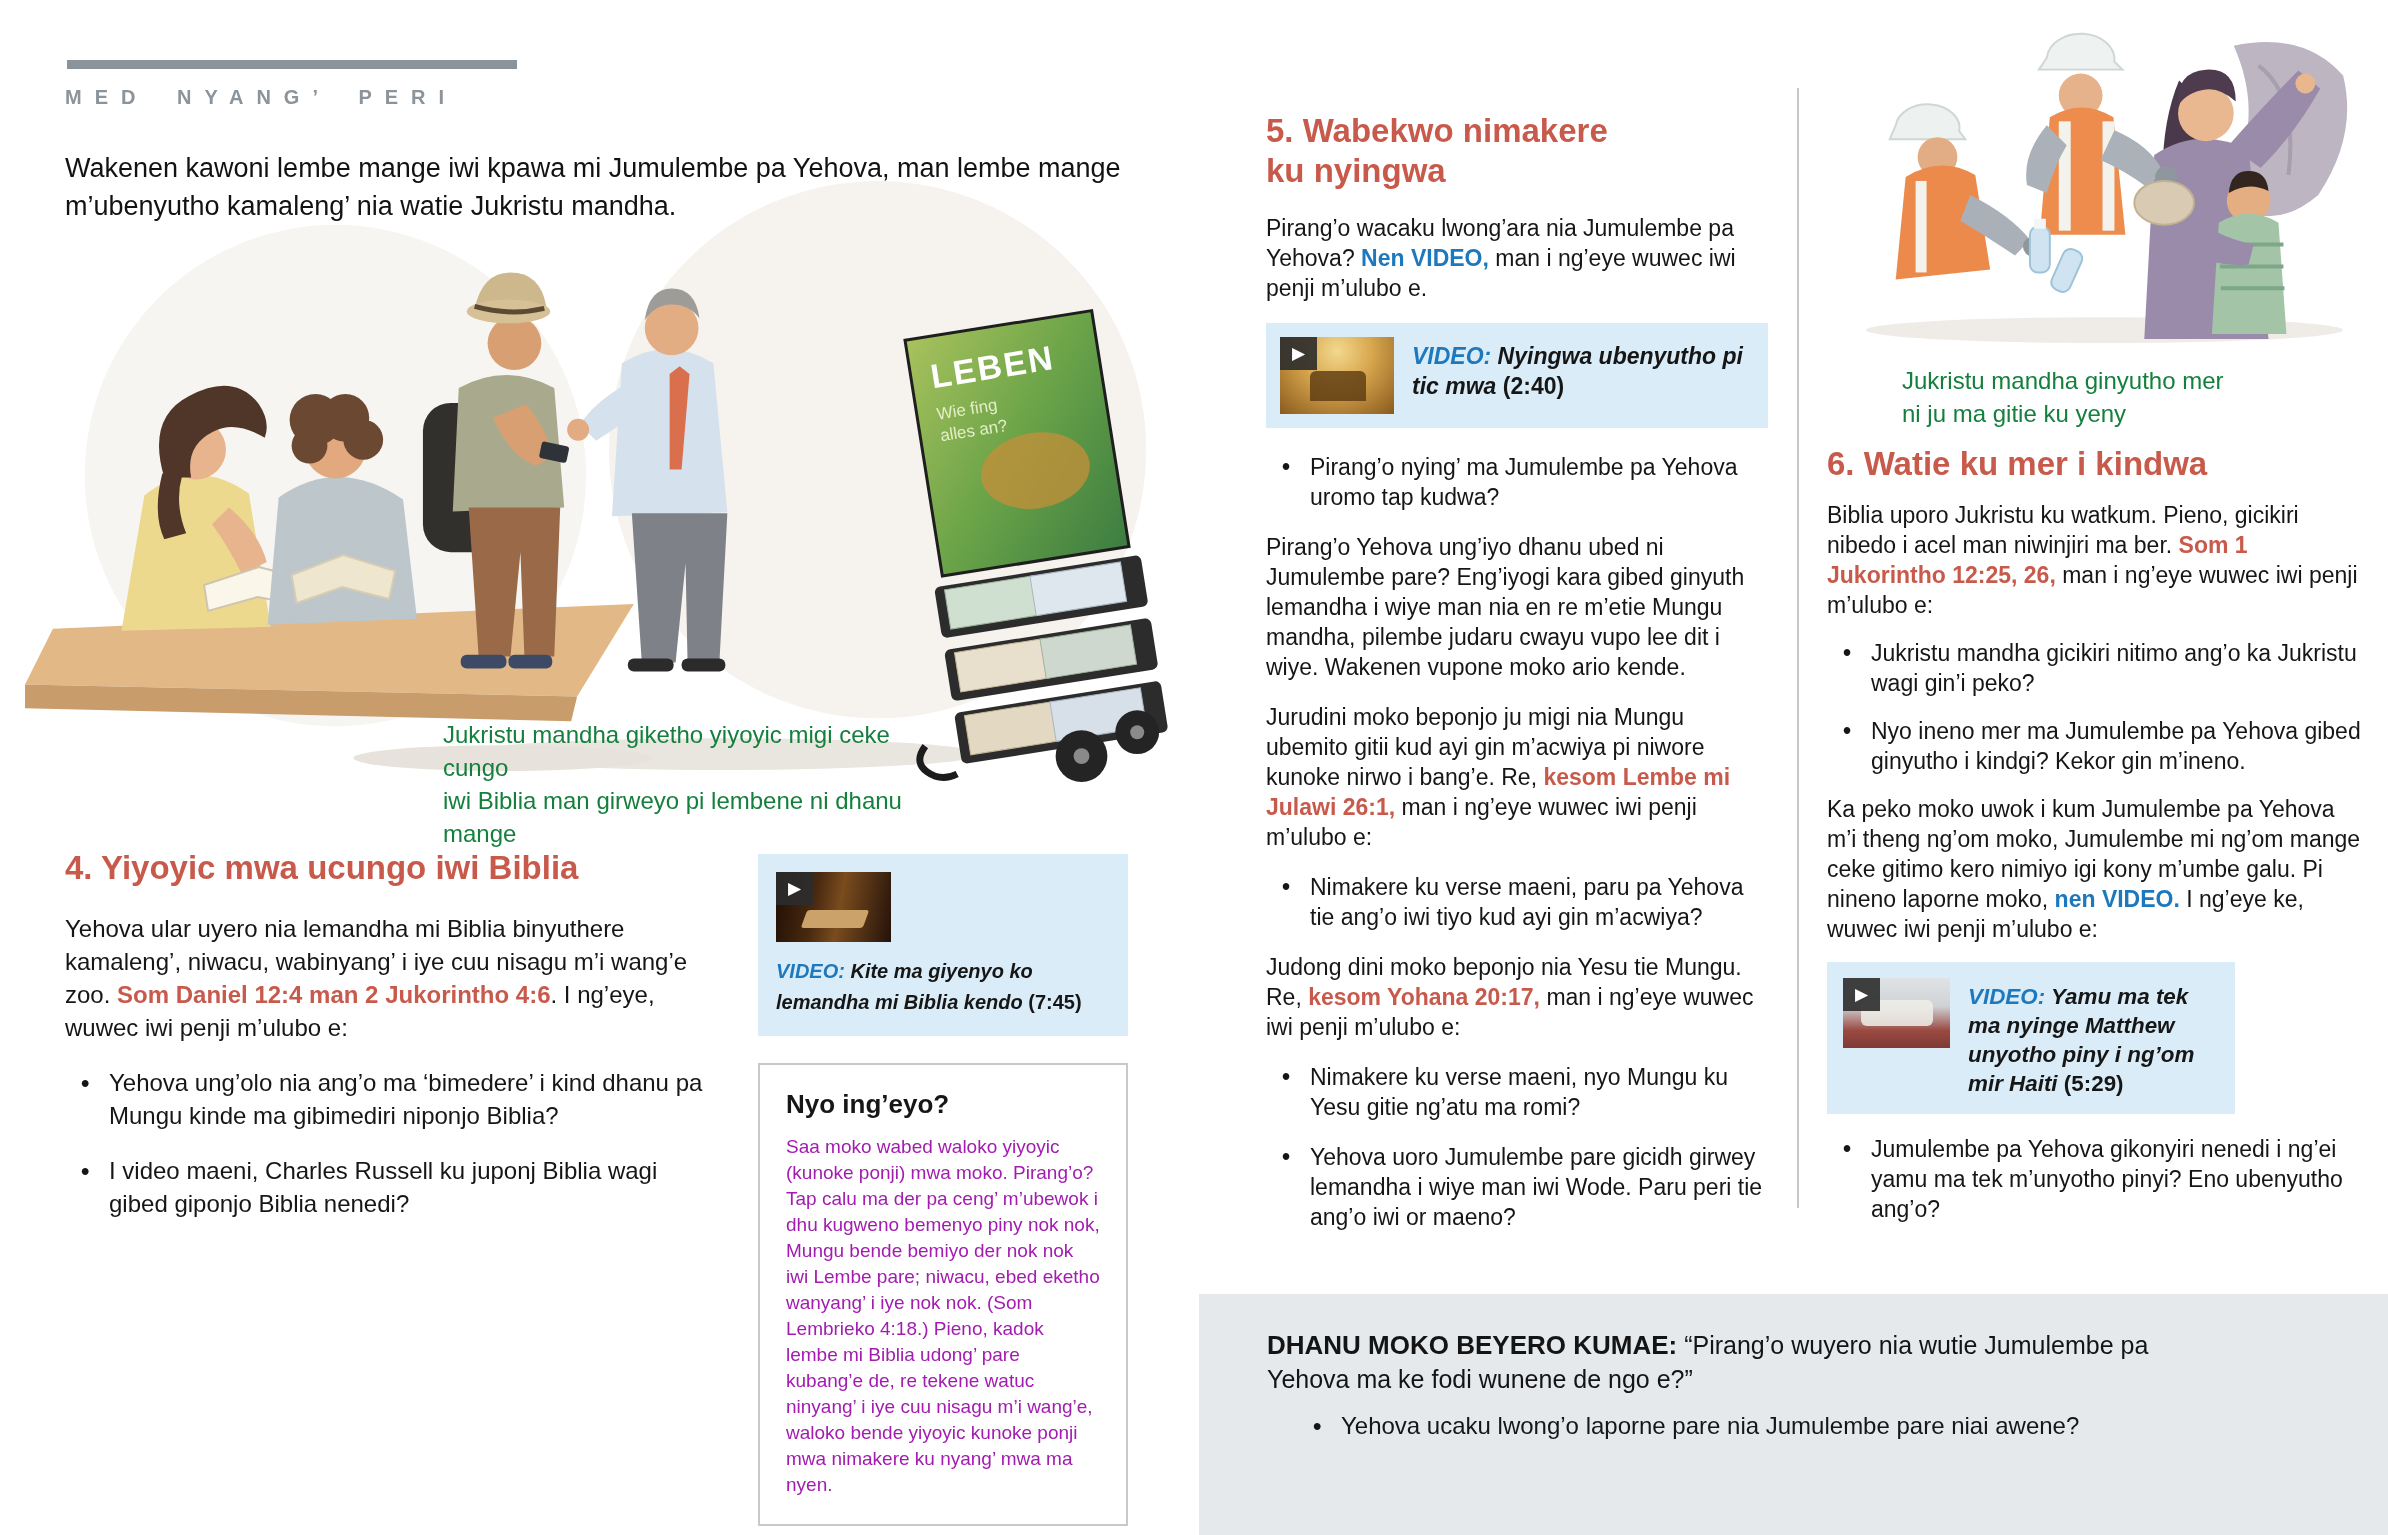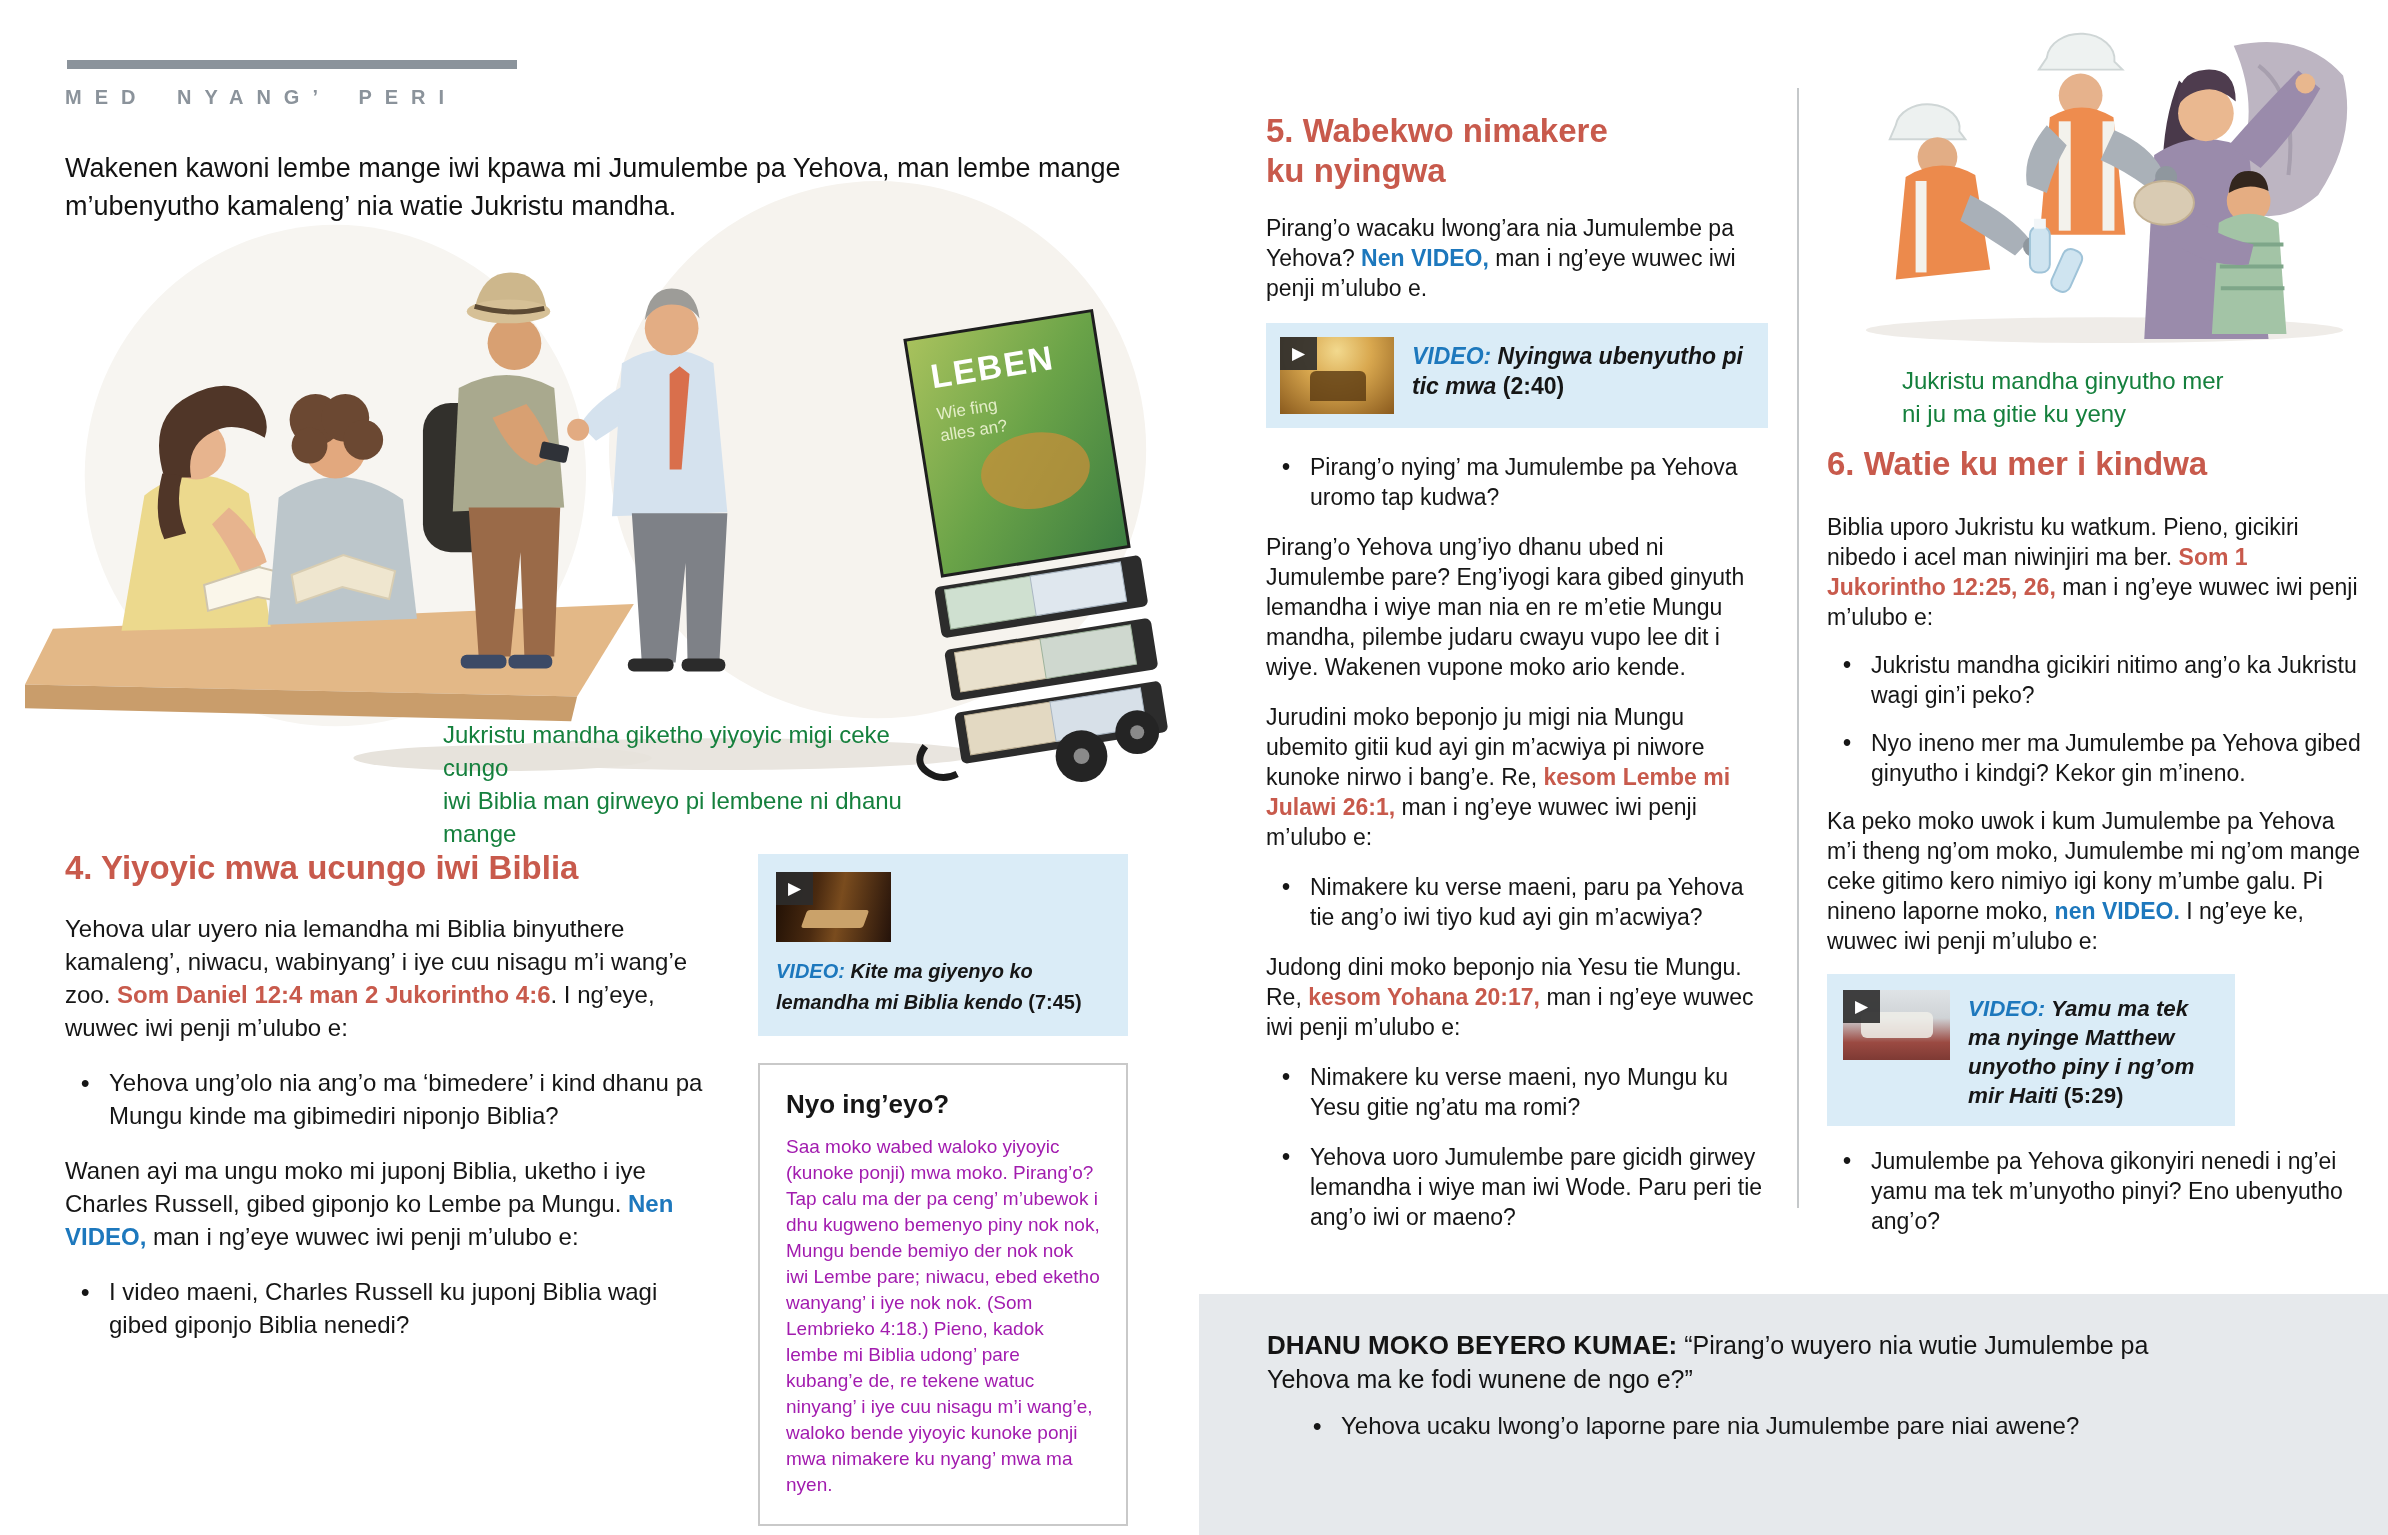--- a/index.html
+++ b/index.html
@@ -19,21 +19,21 @@
   .cap-left{left:433px;top:708px;width:498px;}
   .cap-right{left:1892px;top:354px;width:458px;}
 
   
   .col{position:absolute;}
   .col-left{left:65px;top:848px;width:647px;font-size:24px;line-height:33px;}
   .col-mid{left:1266px;top:111px;width:502px;font-size:23px;line-height:30px;}
   .col-right{left:1827px;top:444px;width:543px;font-size:23px;line-height:30px;}
   h3.stitle{margin:0 0 24px 0;font-size:33px;line-height:40px;color:#c85a4c;font-weight:bold;}
   .col-mid h3.stitle{margin-bottom:22px;}
-  .col-right h3.stitle{margin-bottom:28px;}
+  .col-right h3.stitle{margin-bottom:16px;}
   p.body{margin:0 0 22px 0;}
   .col-mid p.body{margin-bottom:20px;}
   .col-right p.body{margin-bottom:18px;}
   .bullet{display:flex;margin:0 0 22px 16px;}
   .col-mid .bullet{margin-bottom:20px;}
   .col-right .bullet{margin-bottom:18px;}
   .dot{flex:none;width:28px;font-weight:bold;}
   .bt{flex:1;}
   .rlink{color:#c85a4c;font-weight:bold;cursor:pointer;}
   .blink{color:#1d78bd;font-weight:bold;cursor:pointer;}
@@ -166,21 +166,20 @@
   </svg>
   <p class="caption cap-left"><span>Jukristu mandha giketho yiyoyic migi ceke cungo</span><br><span>iwi Biblia man girweyo pi lembene ni dhanu mange</span></p>
 
   <section class="col col-left">
     <h3 class="stitle">4. Yiyoyic mwa ucungo iwi Biblia</h3>
     <p class="body"><span>Yehova ular uyero nia lemandha mi Biblia binyuthere kamaleng’, niwacu, wabinyang’ i iye cuu nisagu m’i wang’e zoo. </span><span class="rlink">Som Daniel 12:4 man 2 Jukorintho 4:6</span><span>. I ng’eye, wuwec iwi penji m’ulubo e:</span></p>
     <div class="bullet">
         <span class="dot">•</span>
         <span class="bt">Yehova ung’olo nia ang’o ma ‘bimedere’ i kind dhanu pa Mungu kinde ma gibimediri niponjo Biblia?</span>
       </div>
-    <p class="body"><span>Wanen ayi ma ungu moko mi juponj Biblia, uketho i iye Charles Russell, gibed giponjo ko Lembe pa Mungu. </span><span class="blink">Nen VIDEO,</span><span> man i ng’eye wuwec iwi penji m’ulubo e:</span></p>
     <div class="bullet">
         <span class="dot">•</span>
         <span class="bt">I video maeni, Charles Russell ku juponj Biblia wagi gibed giponjo Biblia nenedi?</span>
       </div>
   </section>
 
   <div class="video-box vb1">
     <div class="thumb th1">
       <div class="play-badge">
           <span>▶</span>

